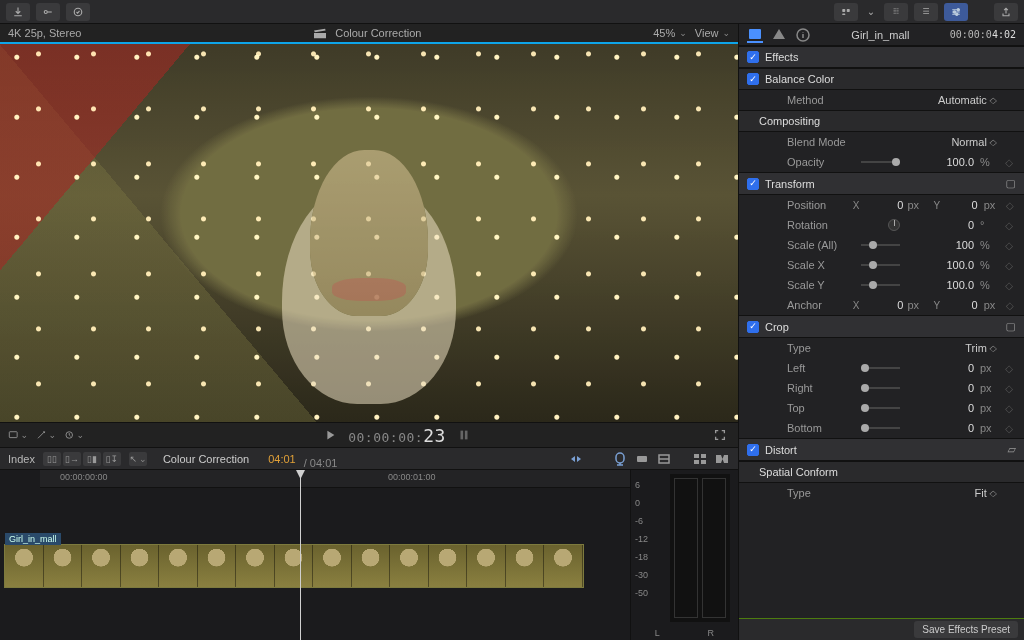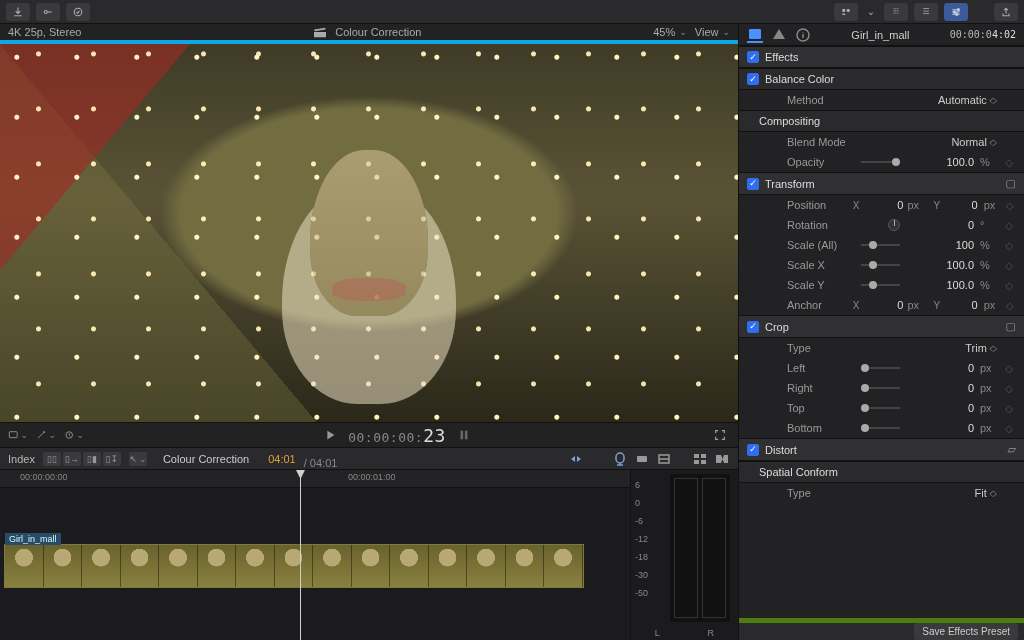--- a/index.html
+++ b/index.html
@@ -34,21 +34,21 @@
   }
   .tb-btn svg { width: 12px; height: 12px; }
   .main-row { flex: 1; display: flex; min-height: 0; }
   .left-col { flex: 1; display: flex; flex-direction: column; min-width: 0; }
   .right-col { width: 286px; background: #222224; border-left: 1px solid #111; display: flex; flex-direction: column; }
 
   
   .viewer-header {
     height: 20px; background: #222; display: flex; align-items: center;
     padding: 0 8px; gap: 8px; font-size: 11px; color: #aaa;
-    border-bottom: 4px solid #0ea5e9;
+    border-bottom: 2px solid #0ea5e9;
   }
   .viewer-header .spacer { flex: 1; }
   .viewer-header .clapper { width: 14px; height: 12px; }
   .view-dd { display: flex; align-items: center; gap: 2px; }
   .viewer {
     flex: 1; background: #111; position: relative; overflow: hidden;
     display: flex; align-items: center; justify-content: center;
   }
   .viewer-img {
     width: 100%; height: 100%;
@@ -104,20 +104,21 @@
   .tl-header .right-icons .ic { width:16px;height:16px;display:flex;align-items:center;justify-content:center;color:#7aa0d4;}
 
   
   .timeline {
     flex: 0 0 170px; background:#1b1b1d; position:relative; display:flex;
   }
   .tracks { flex:1; position:relative; overflow:hidden; }
   .ruler {
     height: 18px; background:#232325; color:#888; font-size:9px; position:relative;
     border-bottom:1px solid #111;
+    margin-left:40px;
   }
   .ruler .tick { position:absolute; top:2px; }
   .clip-row { position:absolute; left:4px; right:0; top:74px; height:44px; }
   .clip {
     position:absolute; left:0; top:0; height:44px; width:580px;
     border:1px solid #7d7a3e; background:#3a381e;
   }
   .clip-label {
     position:absolute; left:0; top:-12px; font-size:9px; color:#cfe; background:#2a4a6a;
     padding:0 4px; line-height:12px;
@@ -179,21 +180,21 @@
   .dd { display:inline-flex; align-items:center; gap:3px; color:#ccc;}
   .dd::after{ content:"◇"; font-size:8px; color:#888; transform:scaleX(1.2);}
   .slider { flex:1; height:2px; background:#444; position:relative; }
   .slider .knob{ position:absolute; top:-3px; width:8px;height:8px;border-radius:50%;background:#aaa;}
   .dial { width:12px;height:12px;border-radius:50%;background:#333;border:1px solid #555;position:relative;}
   .dial::after{content:"";position:absolute;left:50%;top:0;width:1px;height:6px;background:#aaa;}
   .xy { color:#888; font-size:10px;}
   .sec-btn { margin-left:auto; color:#999; font-size:11px;}
   .insp-foot {
     height:22px; display:flex; align-items:center; justify-content:flex-end; padding:0 6px;
-    border-top:5px solid #4d7c0f; background:#2a2a2c;
+    border-top:1px solid #4d7c0f; background:#2a2a2c;
   }
   .insp-foot button{
     background:#3a3a3c; border:none; color:#ccc; font-size:10px; padding:3px 8px; border-radius:3px;
   }
   .arrow-dd::after{ content:"⌄"; margin-left:2px; font-size:9px; color:#888;}
 </style>
 </head>
 <body>
 
 <div class="toolbar-top">

